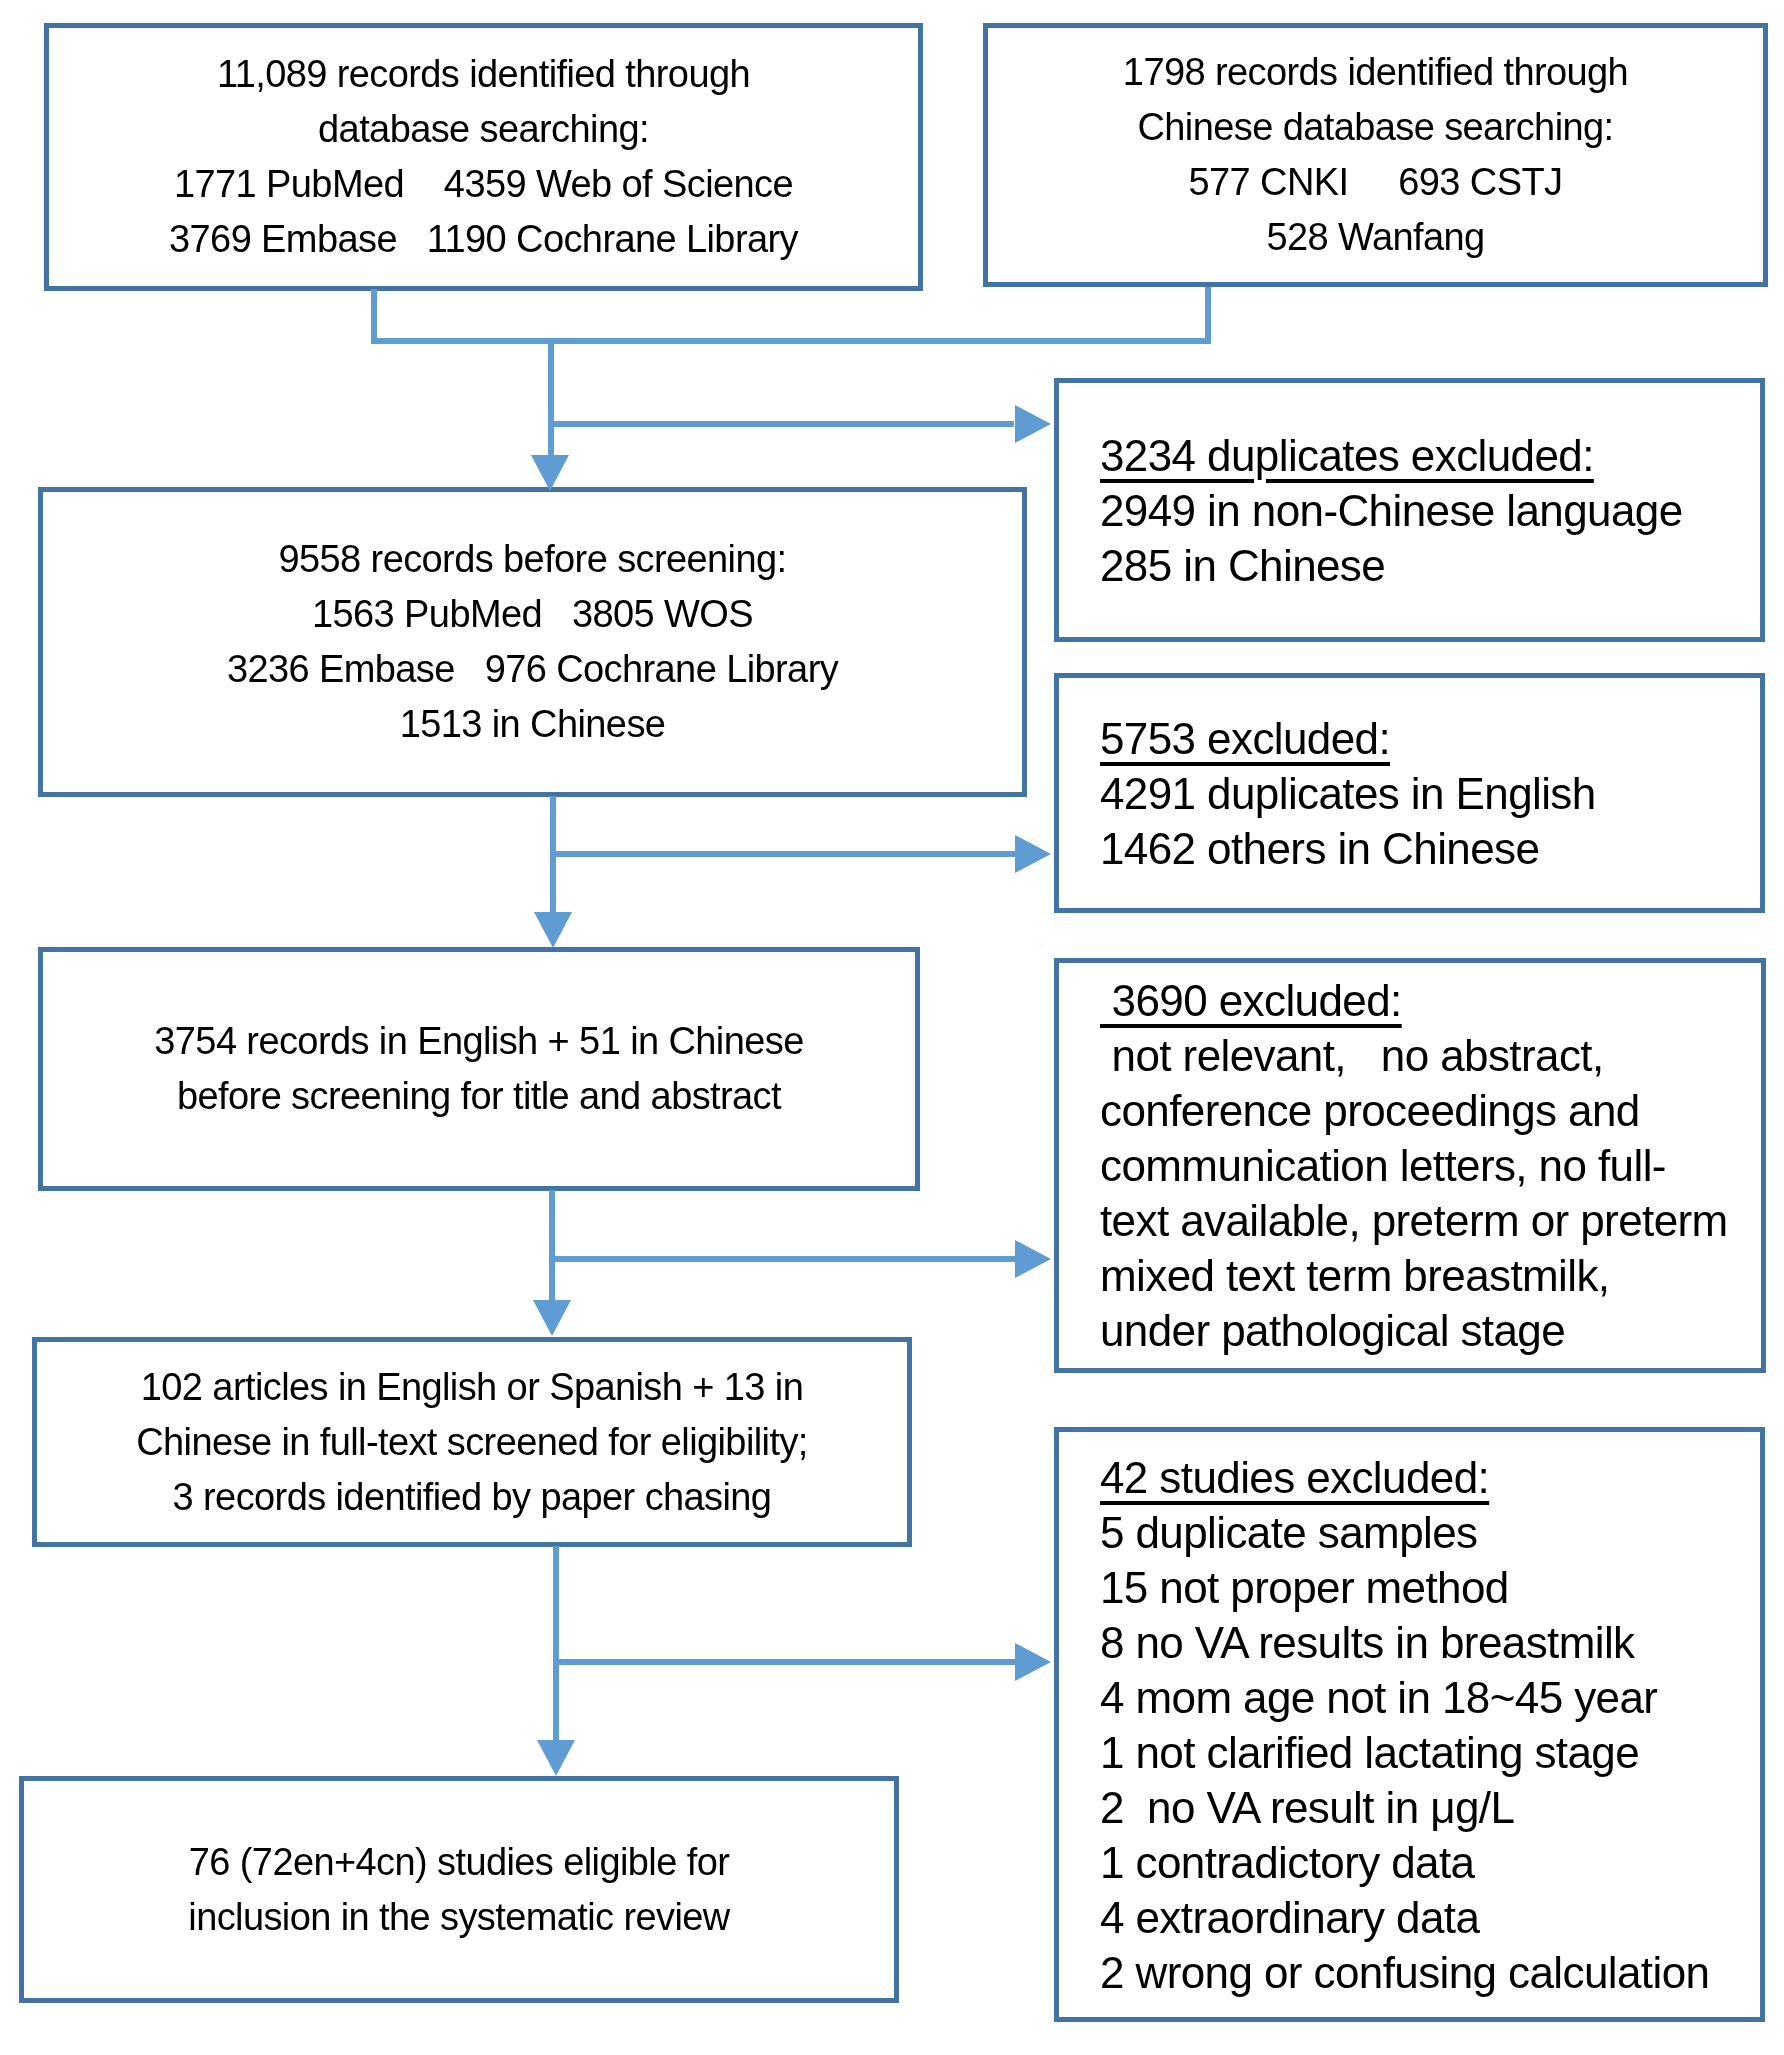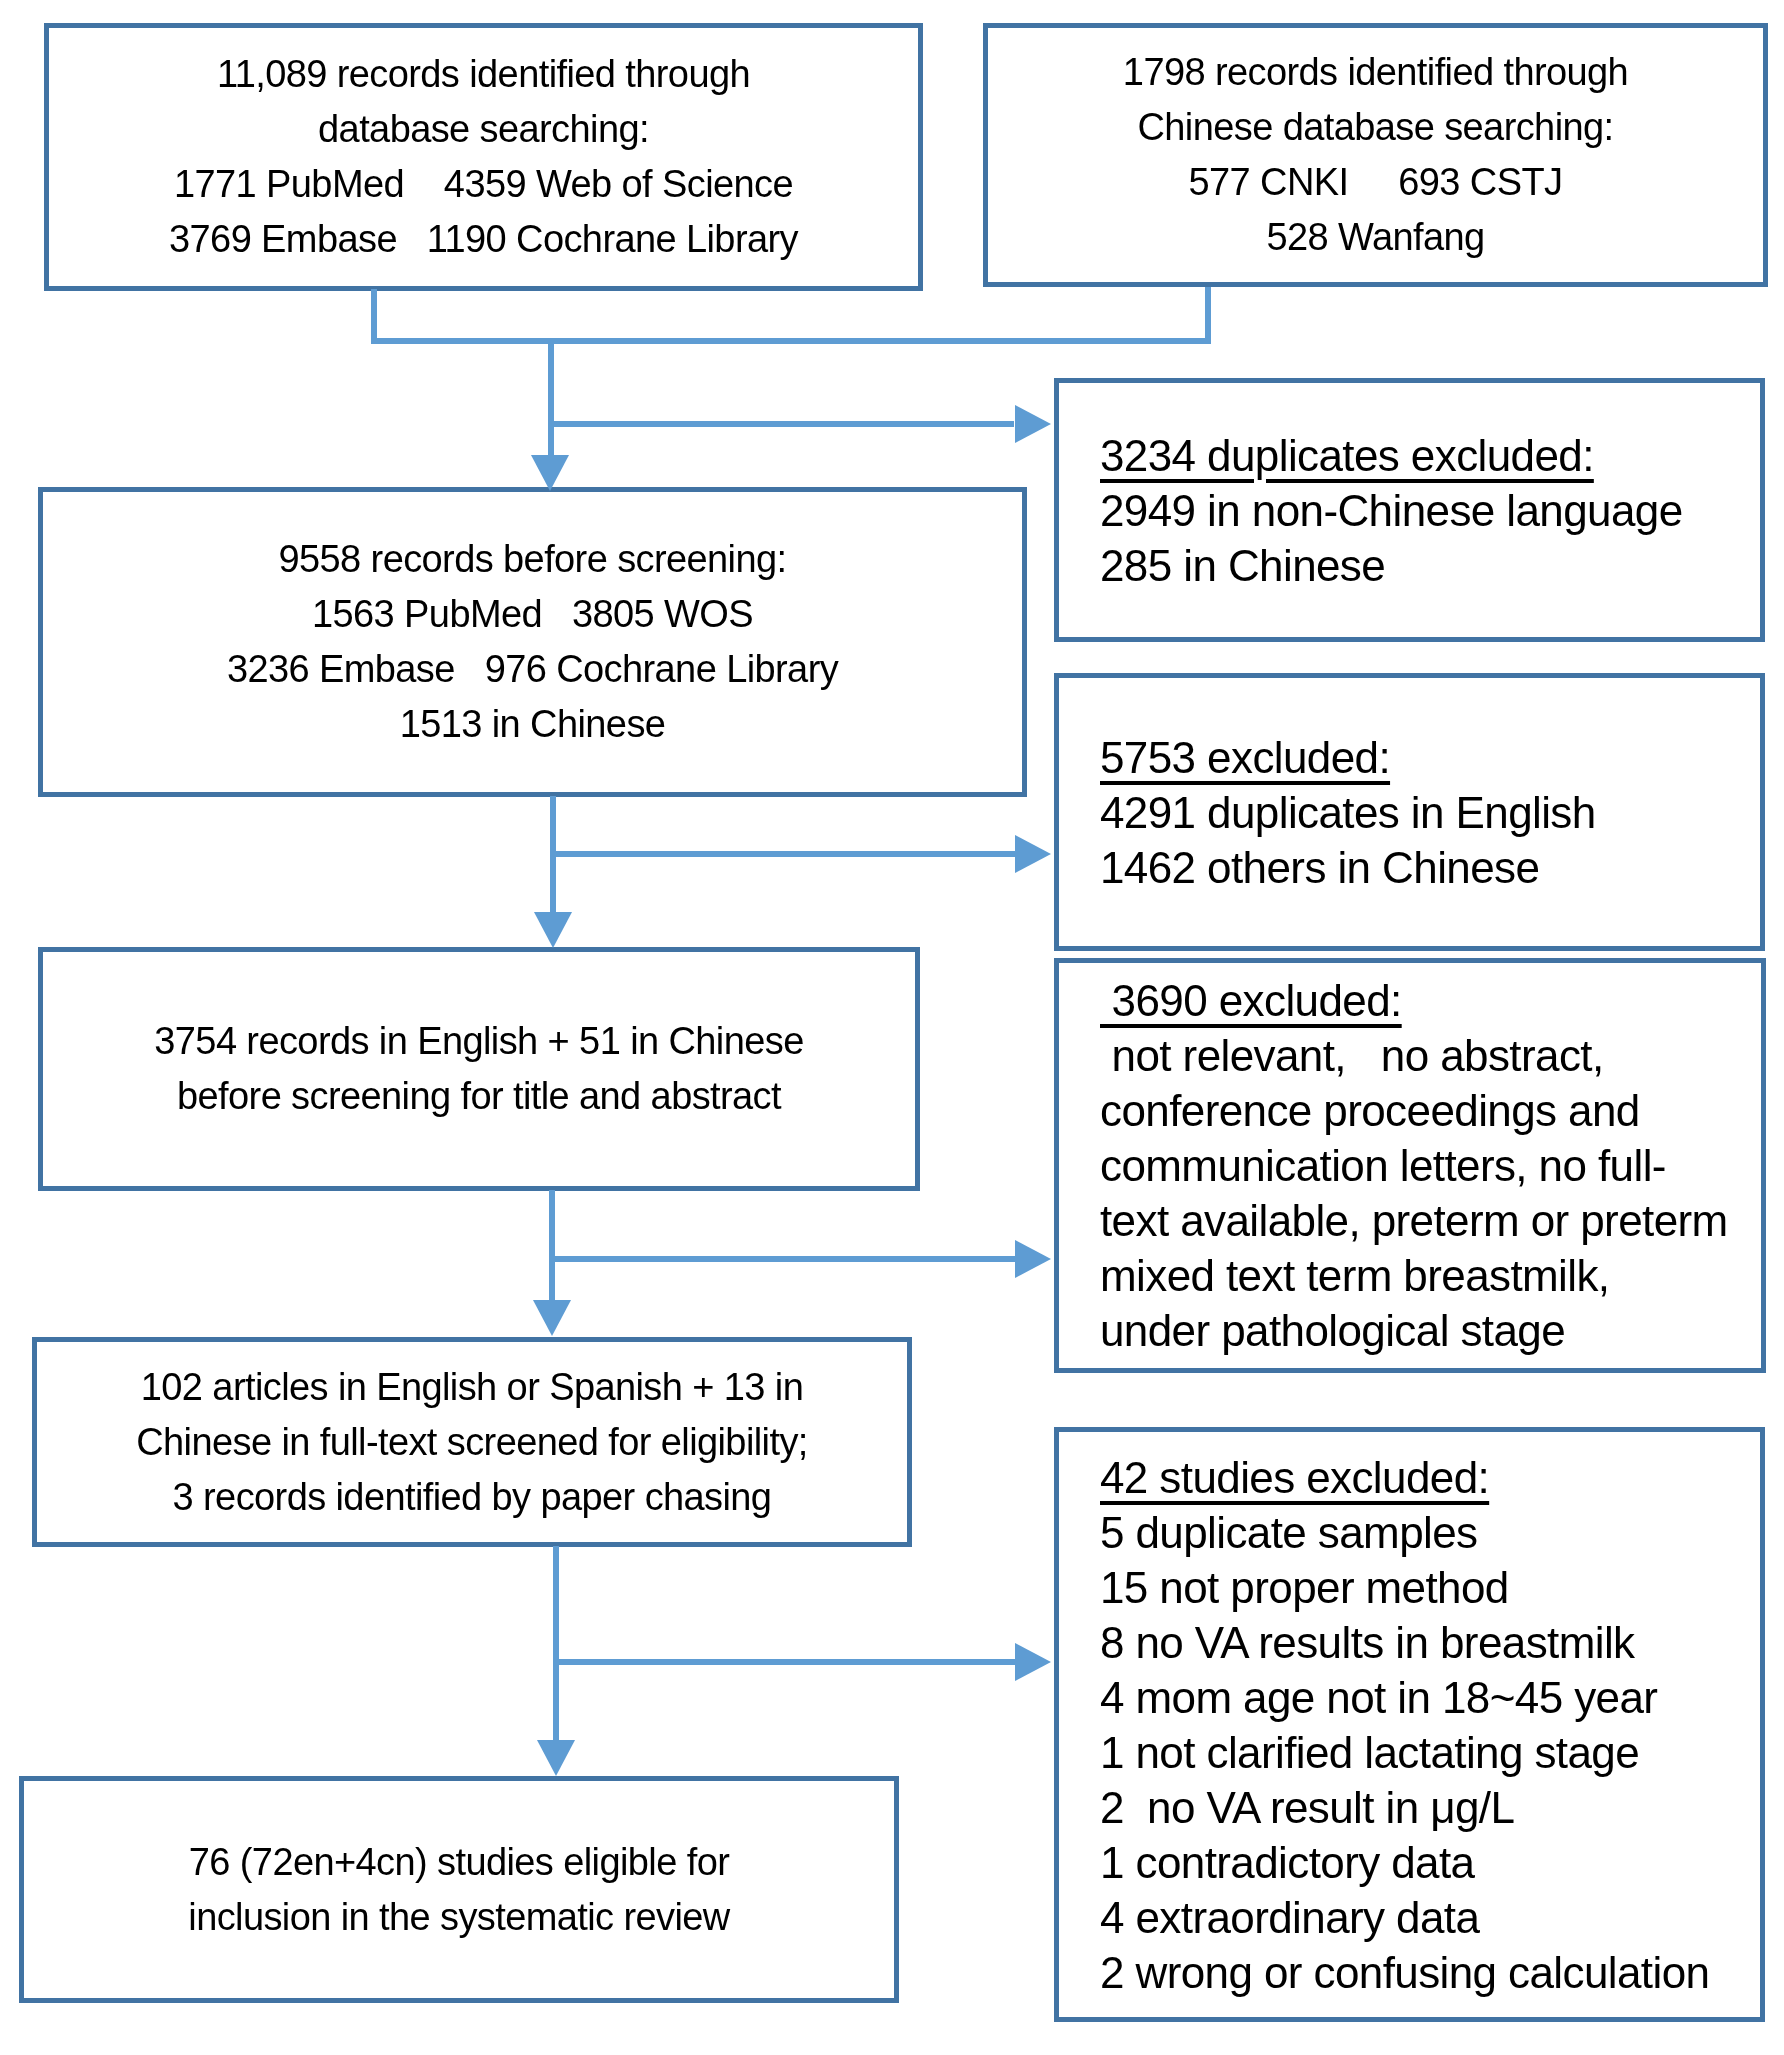--- a/index.html
+++ b/index.html
@@ -46,21 +46,21 @@
     border-top:36px solid var(--conn);}
   .ah-r{position:absolute;width:0;height:0;
     border-top:19px solid transparent;border-bottom:19px solid transparent;
     border-left:36px solid var(--conn);}
 
   
   #box-identified-db   {left:44px;   top:23px;   width:879px; height:268px;}
   #box-identified-cn   {left:983px; top:23px;   width:785px; height:264px;}
   #box-before-screening{left:38px;   top:487px;  width:989px; height:310px;}
   #box-duplicates      {left:1054px; top:378px;  width:711px; height:264px;}
-  #box-excluded-5753   {left:1054px; top:673px; width:711px; height:278px;}
+  #box-excluded-5753   {left:1054px; top:673px; width:711px; height:240px;}
   #box-title-abstract  {left:38px;   top:947px; width:882px; height:244px;}
   #box-excluded-3690   {left:1054px; top:958px; width:712px; height:415px;}
   #box-fulltext        {left:32px;   top:1337px; width:880px; height:210px;}
   #box-excluded-42     {left:1054px; top:1427px; width:711px; height:595px;}
   #box-eligible        {left:19px;   top:1776px; width:880px; height:227px;}
 
   
   #stub-left {left:371px;  top:289px;  width:5.8px;  height:55px;}
   #stub-right{left:1205px; top:287px;  width:5.8px;  height:57px;}
   #join-top  {left:371px;  top:338px;  width:840px;height:5.8px;}

